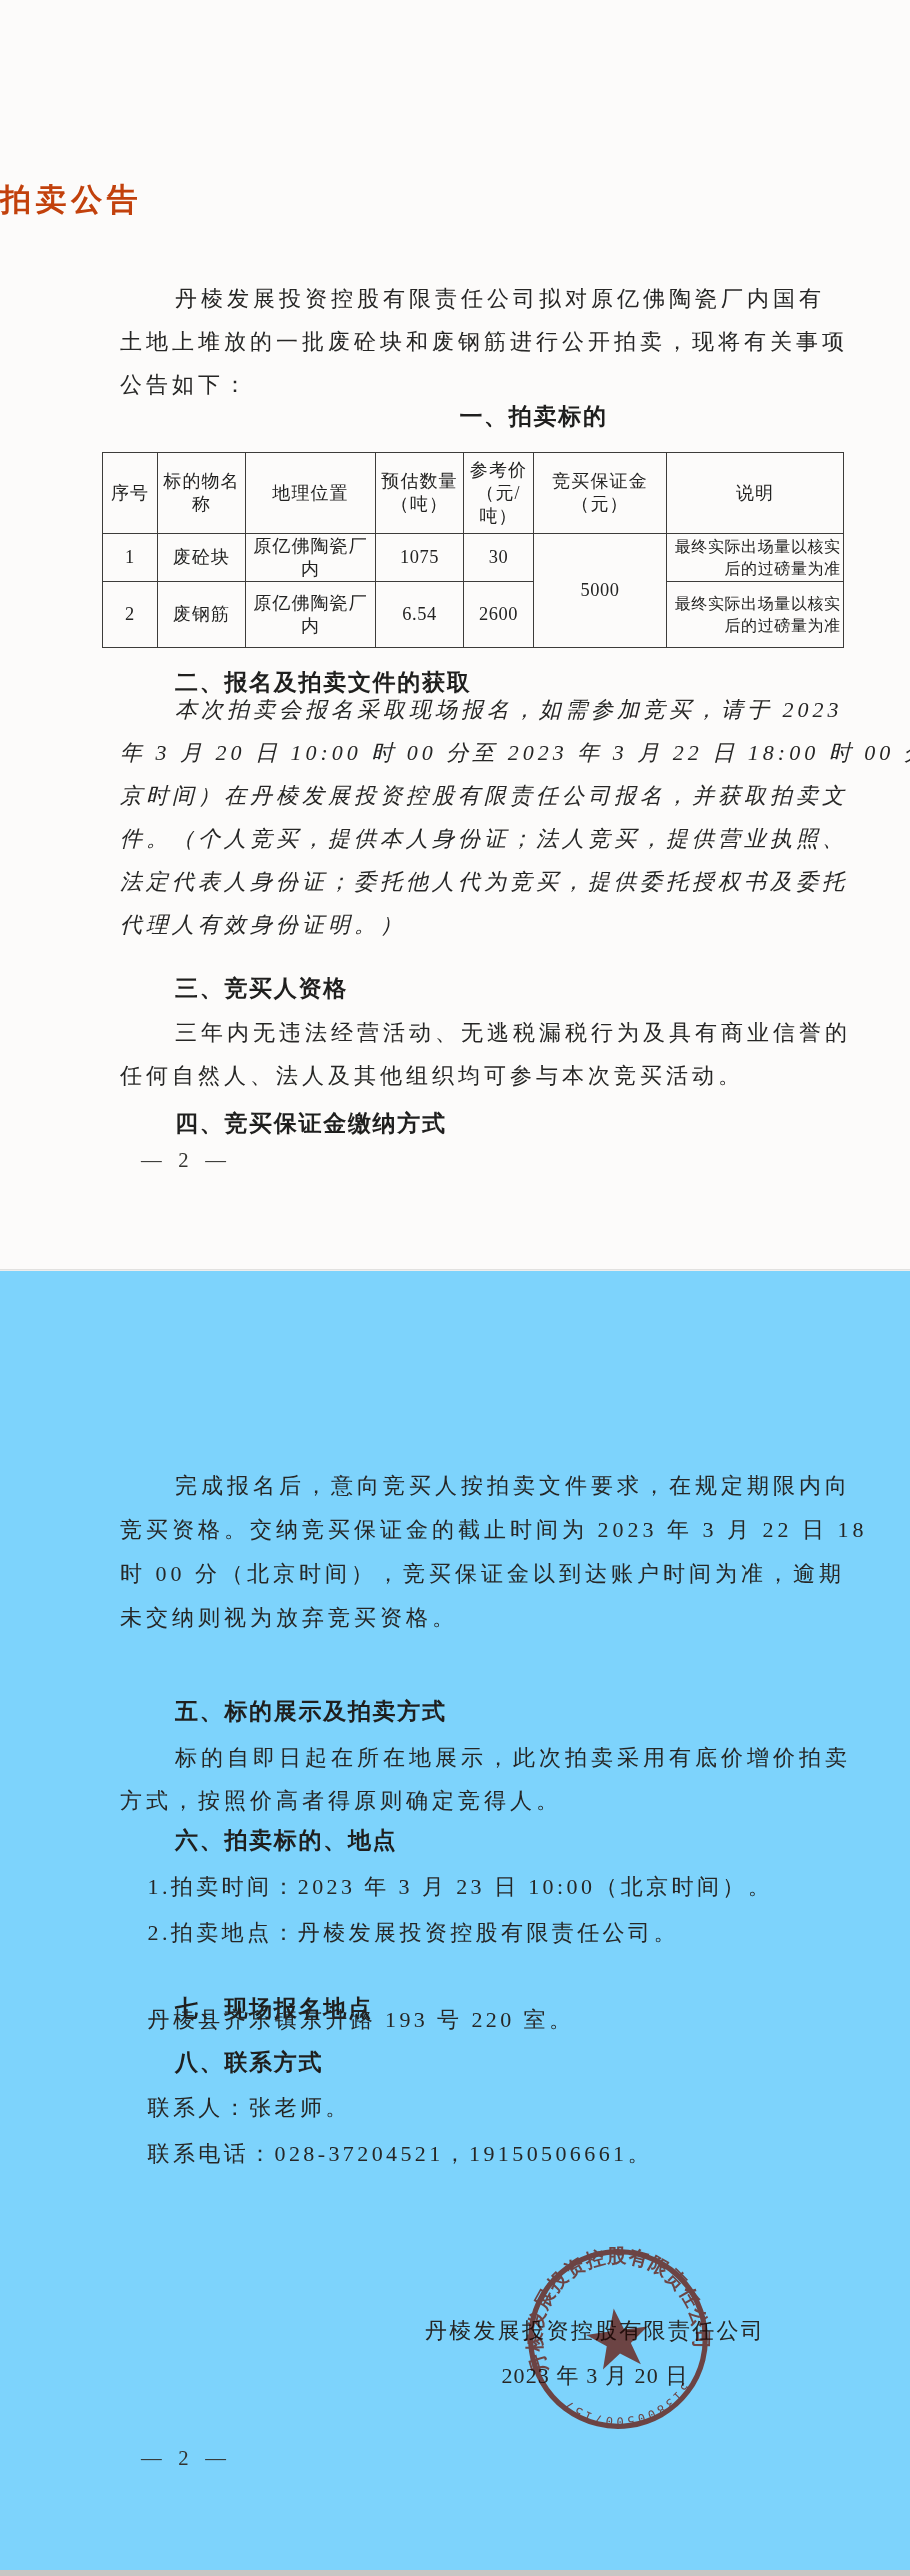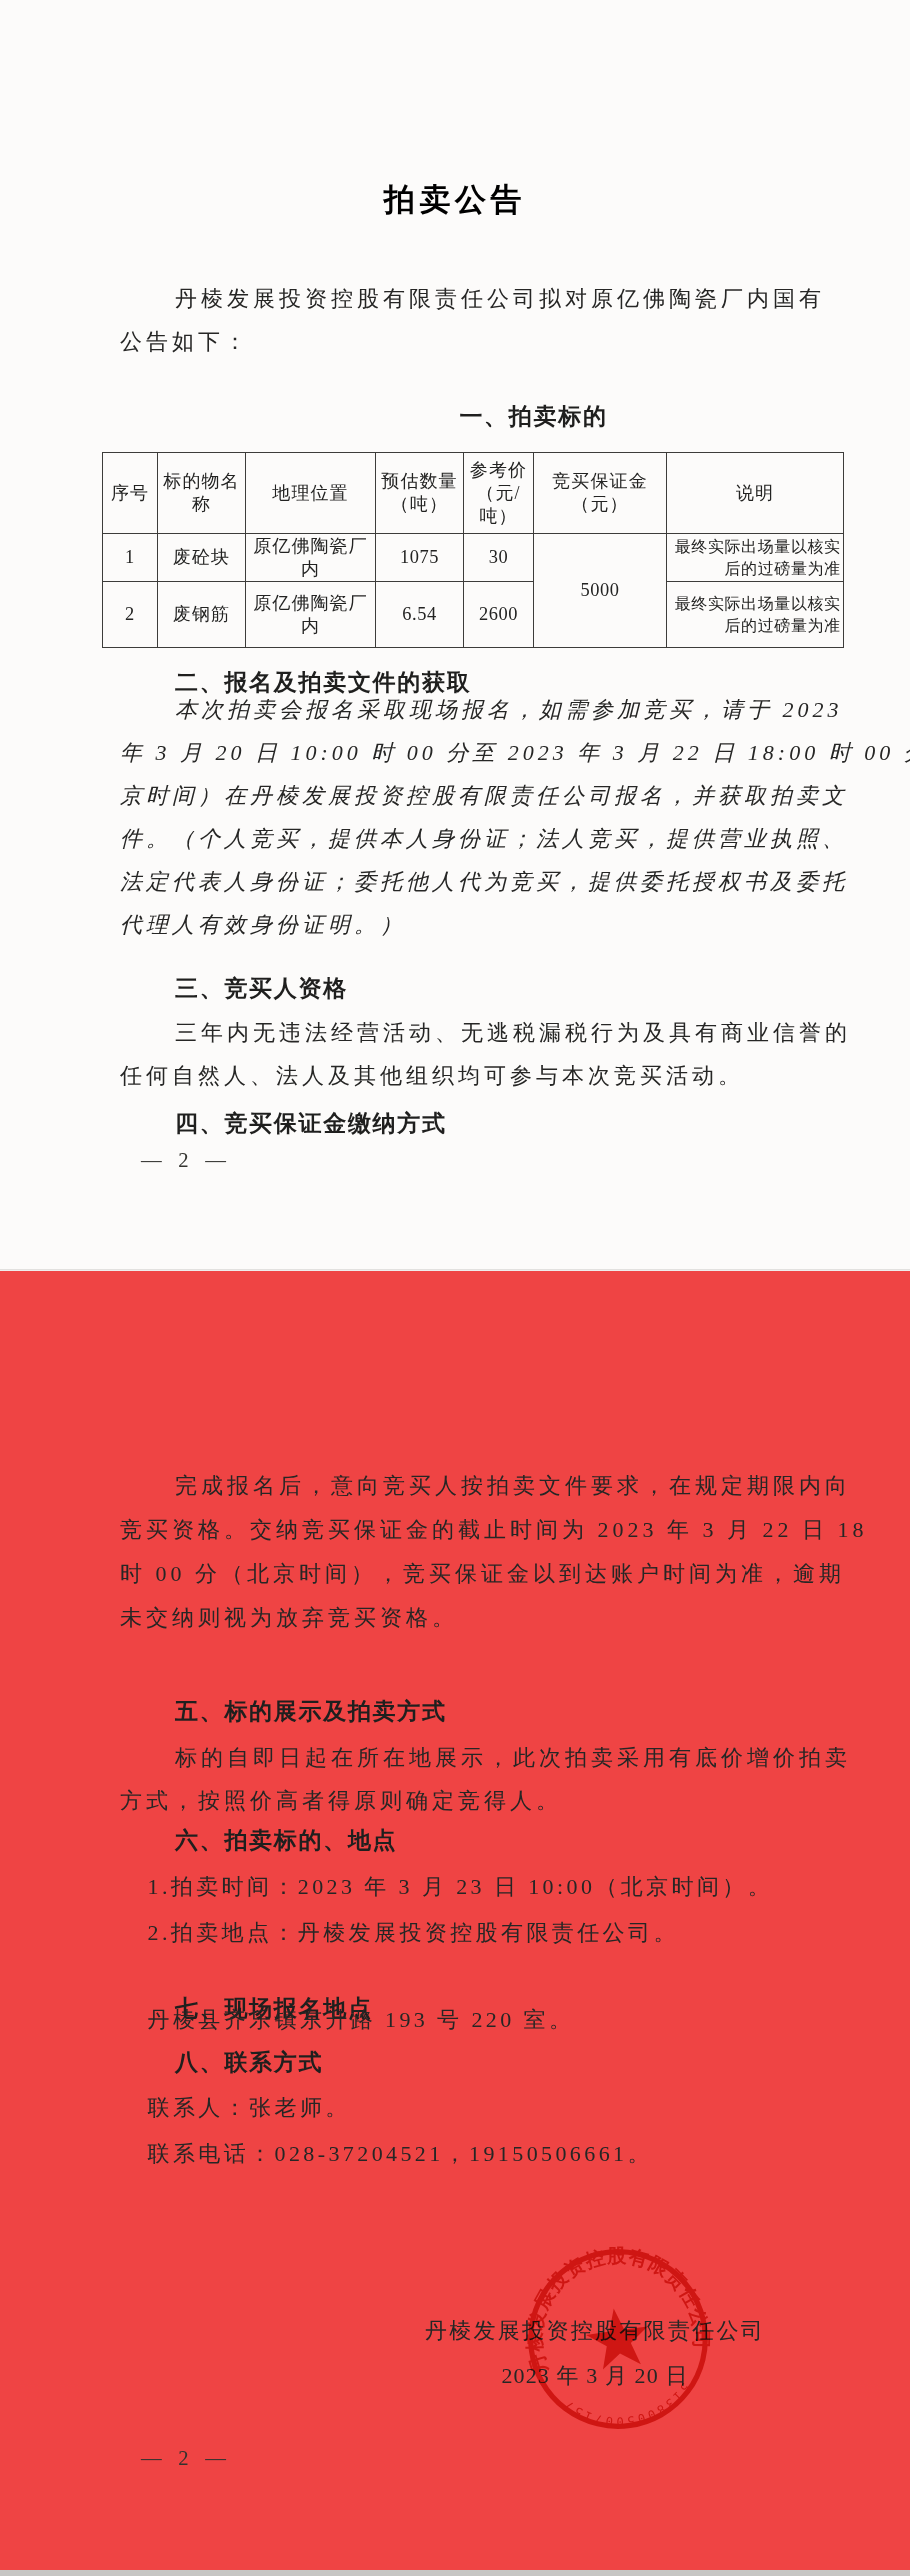--- a/index.html
+++ b/index.html
@@ -1,24 +1,24 @@
 <!DOCTYPE html>
 <html style="font-size:9.2px"><head>
 <meta charset="utf-8">
 <style>
   html,body{margin:0;padding:0;background:#eeedec;}
   #canvas{position:relative;width:910px;height:2576px;overflow:hidden;
           font-family:"Liberation Serif","DejaVu Serif",serif;color:#262625;}
   .page{position:absolute;left:0;width:910px;background:#fcfbfa;}
   #page1{top:0;height:1269px;border-bottom:1.1px solid #e2e1df;}
-  #page2{top:1271px;height:1299px;background:#ef4444;}
+  #page2{top:1271px;height:1299px;background:#7dd3fc;}
   #bottom-strip{position:absolute;top:2570px;left:0;width:910px;height:5.7px;background:#c7c6c4;}
 
-  .doc-title{position:absolute;top:179px;left:0;width:910px;text-align:center;
-             font-size:31px;font-weight:700;letter-spacing:4.6px;color:#000000;}
+  .doc-title{position:absolute;top:179px;left:0;width:910px;
+             font-size:31px;font-weight:700;letter-spacing:4.6px;color:#c2410c;}
 
   .para{position:absolute;left:120px;width:717px;font-size:22px;letter-spacing:4px;}
   .para .ln{height:43px;line-height:43px;white-space:nowrap;}
   .para.lh77 .ln{height:44px;line-height:44px;}
   .para .ind{text-indent:55px;}
 
   .heading{position:absolute;left:120px;width:717px;padding-left:55px;
            font-family:"Liberation Sans","DejaVu Sans",sans-serif;font-weight:700;
            font-size:23px;letter-spacing:1.7px;line-height:43px;color:#1f1f1e;}
 
@@ -50,20 +50,21 @@
 <body>
 
 <div id="canvas">
 
   <div class="page" id="page1">
 
     <div class="doc-title">拍卖公告</div>
 
     <div class="para" style="top:277px;">
       <div class="ln ind">丹棱发展投资控股有限责任公司拟对原亿佛陶瓷厂内国有</div>
+      <div class="ln">土地上堆放的一批废砼块和废钢筋进行公开拍卖，现将有关事项</div>
       <div class="ln">公告如下：</div>
     </div>
 
     <div class="heading" style="top:395px;text-align:center;">一、拍卖标的</div>
 
     <table class="lots">
       <colgroup>
         <col style="width:55px">
           <col style="width:88px">
           <col style="width:130px">

